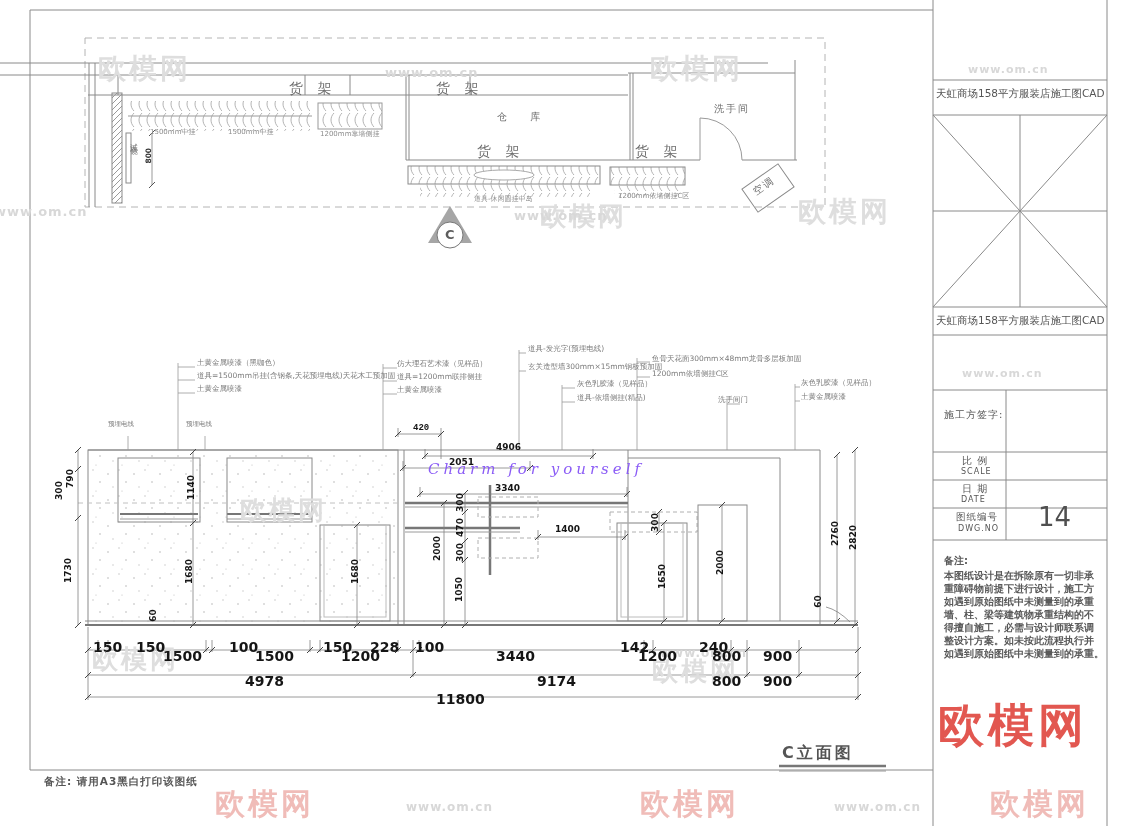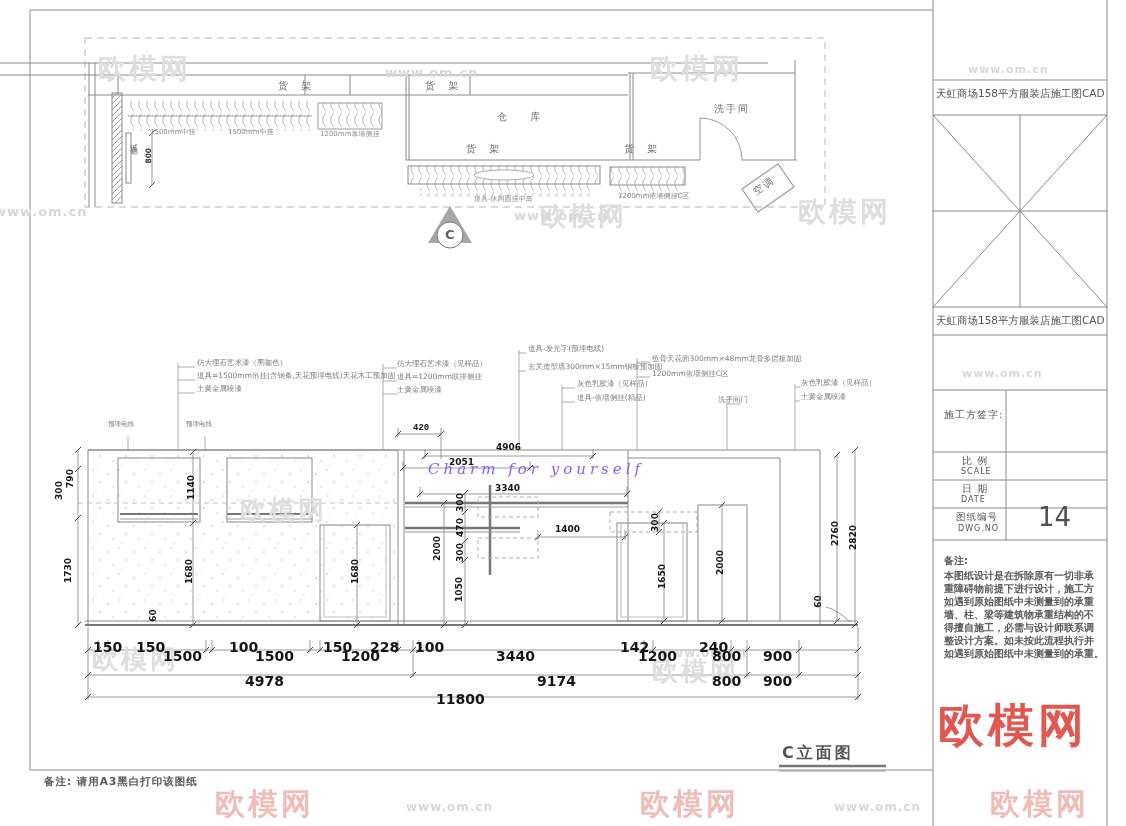--- a/index.html
+++ b/index.html
@@ -1,20 +1,20 @@
 <!DOCTYPE html>
 <html><head>
 <meta charset="utf-8">
 <style>
   html,body{margin:0;padding:0;background:#ffffff;}
   #sheet{position:relative;width:1126px;height:826px;background:#fff;
          font-family:"DejaVu Sans",sans-serif;overflow:hidden;}
   svg{position:absolute;left:0;top:0;}
   .t{position:absolute;white-space:nowrap;line-height:1;}
-  .pl{font-size:10px;color:#6f6f6f;letter-spacing:5px;}
+  .pl{font-size:14px;color:#6f6f6f;letter-spacing:5px;margin-left:11px;}
   .plw{font-size:10px;color:#6f6f6f;letter-spacing:10px;}
   .plr{font-size:10px;color:#6f6f6f;letter-spacing:2px;}
   .rk{font-size:7px;color:#8c8c8c;}
   .co{font-size:7.5px;color:#7b7b7b;}
   .dm{font-size:9px;font-weight:bold;color:#151515;}
   .dmb{font-size:14px;font-weight:bold;color:#151515;}
   .dms{font-size:7.5px;font-weight:bold;color:#333;}
   .v{transform:rotate(-90deg);transform-origin:center center;}
   .vcn{writing-mode:vertical-rl;letter-spacing:2px;font-size:7.5px;color:#777;}
   .mark{font-size:13px;font-weight:bold;color:#5d5d5d;}
@@ -171,21 +171,21 @@
 <span class="t plr" style="left:752px;top:181px;transform:rotate(-35deg);">空调</span>
 <span class="t vcn" style="left:130px;top:137px;">试衣镜</span>
 <span class="t dms v" style="left:141px;top:152px;">800</span>
 <span class="t rk" style="left:150px;top:129px;">1500mm中挂</span>
 <span class="t rk" style="left:228px;top:129px;">1500mm中挂</span>
 <span class="t rk" style="left:320px;top:131px;">1200mm靠墙侧挂</span>
 <span class="t rk" style="left:474px;top:196px;">道具-休闲圆挂中岛</span>
 <span class="t rk" style="left:618px;top:193px;">1200mm依墙侧挂C区</span>
 <span class="t mark" style="left:445px;top:228px;">C</span>
 
-<span class="t co" style="left:197px;top:359px;">仿大理石艺术漆（黑咖色）</span>
+<span class="t co" style="left:197px;top:359px;">土黄金属喷漆（黑咖色）</span>
 <span class="t co" style="left:197px;top:372px;">道具=1500mm吊挂(含钢条,天花预埋电线)天花木工预加固</span>
 <span class="t co" style="left:197px;top:385px;">土黄金属喷漆</span>
 <span class="t co" style="left:397px;top:360px;">仿大理石艺术漆（见样品）</span>
 <span class="t co" style="left:397px;top:373px;">道具=1200mm联排侧挂</span>
 <span class="t co" style="left:397px;top:386px;">土黄金属喷漆</span>
 <span class="t co" style="left:528px;top:345px;">道具-发光字(预埋电线)</span>
 <span class="t co" style="left:528px;top:363px;">玄关造型墙300mm×15mm钢板预加固</span>
 <span class="t co" style="left:577px;top:380px;">灰色乳胶漆（见样品）</span>
 <span class="t co" style="left:577px;top:394px;">道具-依墙侧挂(精品)</span>
 <span class="t co" style="left:652px;top:355px;">鱼骨天花面300mm×48mm龙骨多层板加固</span>

